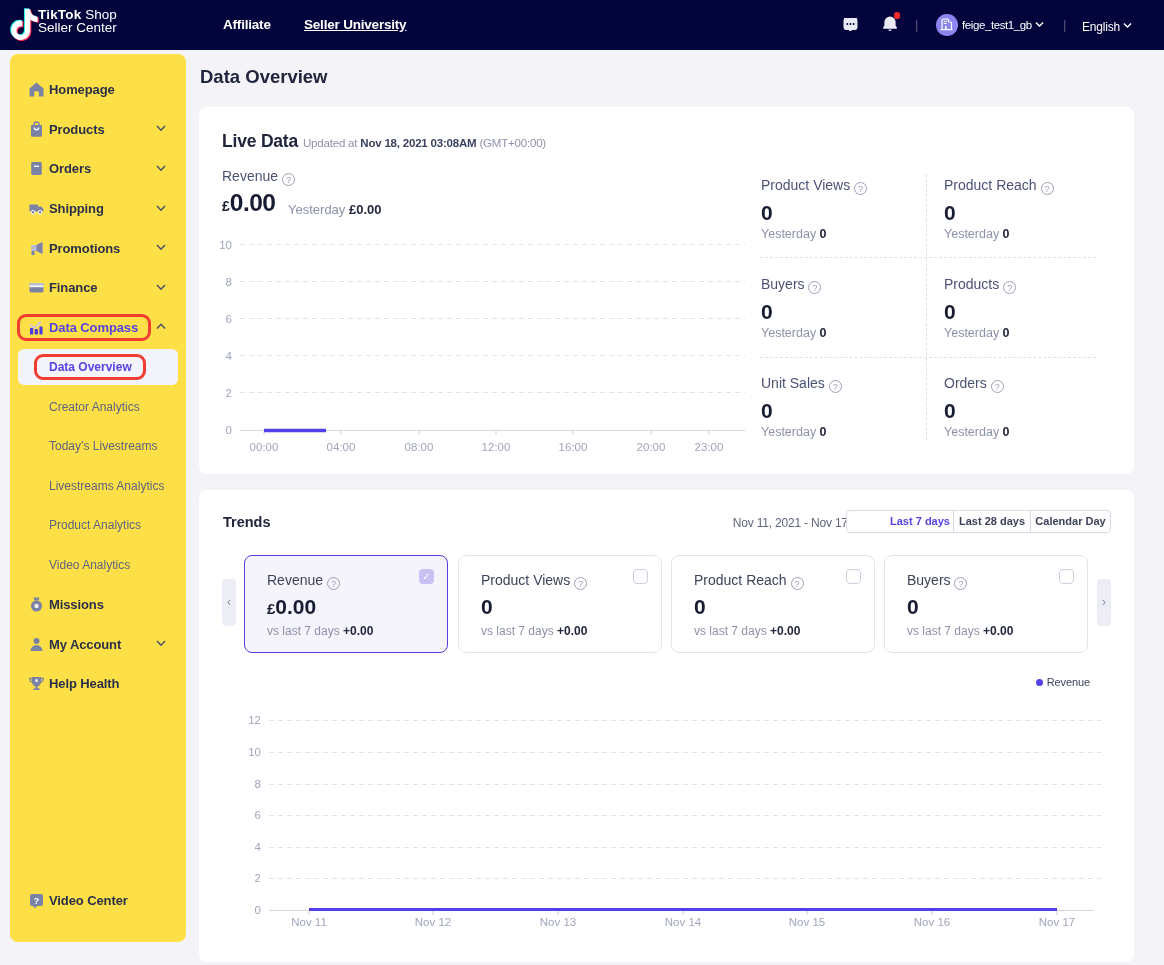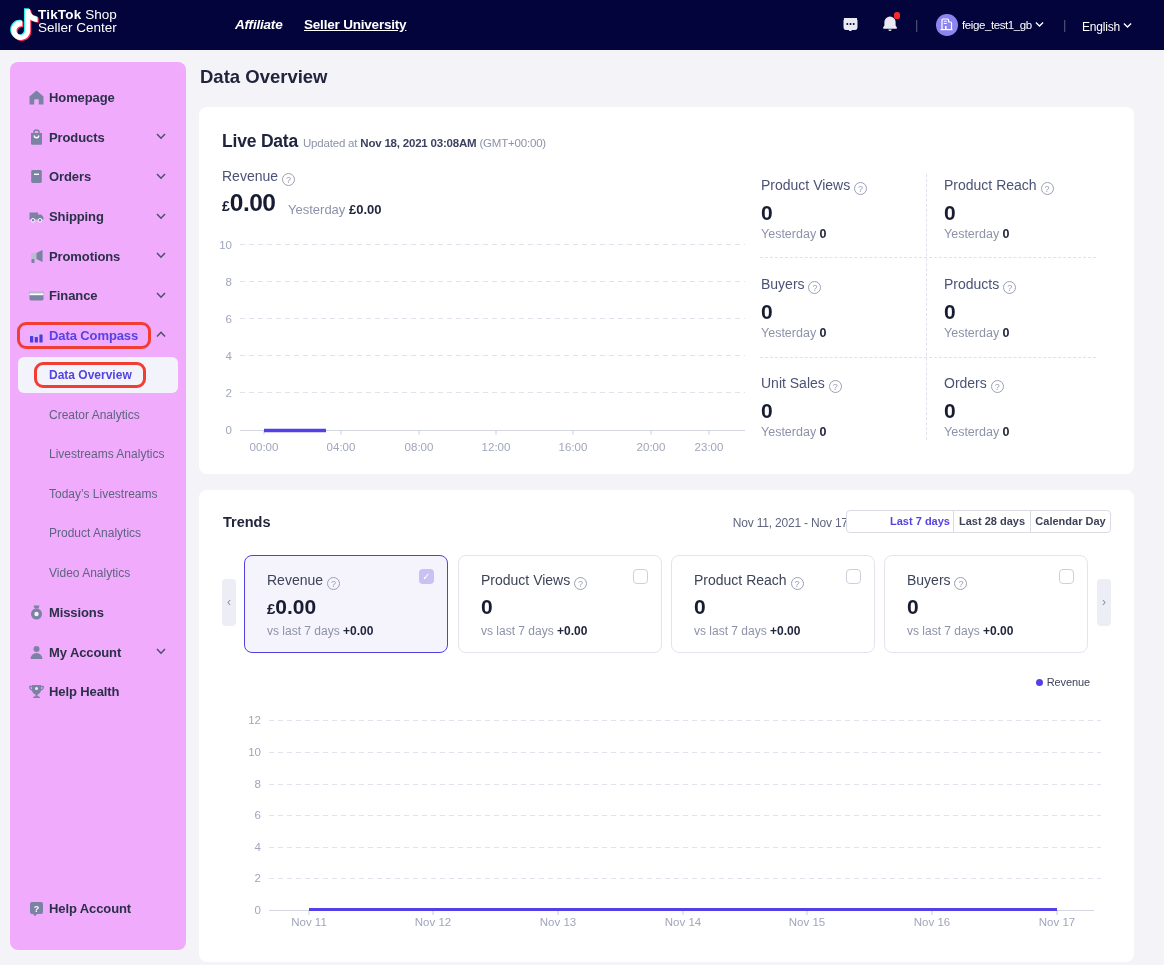--- a/index.html
+++ b/index.html
@@ -5,29 +5,29 @@
   * { margin:0; padding:0; box-sizing:border-box; }
   html,body { width:1164px; height:965px; overflow:hidden; }
   body { font-family:"Liberation Sans", sans-serif; background:#f4f4f8; position:relative; }
 
   
   .topbar { position:absolute; left:0; top:0; width:1164px; height:50px; background:#04043c; }
   .logo { position:absolute; left:10px; top:9px; }
   .logo-txt { position:absolute; left:38px; top:8px; color:#fff; font-size:13.5px; line-height:13px; }
   .logo-txt .l1 b { font-weight:bold; letter-spacing:.2px; }
   .nav-link { position:absolute; top:0; height:50px; line-height:50px; color:#fff; font-weight:bold; font-size:13.5px; letter-spacing:-0.2px; }
-  .nl1 { left:235px;font-style:italic; }
+  .nl1 { left:223px; }
   .nl2 { left:304px;text-decoration:underline; }
   .tb-ico { position:absolute; top:0; }
   .tb-sep { position:absolute; color:#55587a; font-size:13px; top:17px; }
   .tb-name { position:absolute; color:#fff; font-size:11.5px; top:19px; font-weight:normal; letter-spacing:-0.2px;}
   .avatar { position:absolute; left:936px; top:14px; width:21.5px; height:21.5px; border-radius:50%; background:#8d85ef; }
 
   
-  .sidebar { position:absolute; left:10px; top:62px; width:176px; height:888px; background:#f0abfc; border-radius:8px; }
+  .sidebar { position:absolute; left:10px; top:54px; width:176px; height:888px; background:#fde047; border-radius:8px; }
   .menu { position:absolute; left:0; top:16px; width:176px; }
   .mi { position:relative; height:39.6px; display:flex; align-items:center; padding-left:17.5px; }
   .mi .micon { width:17px; height:17px; margin-right:4.5px; flex:none; }
   .mi .mtxt { font-size:13px; font-weight:bold; color:#2b3049; letter-spacing:-0.1px; }
   .mi .mchev { position:absolute; right:20px; top:50%; margin-top:-4px; }
   .smi { height:39.6px; display:flex; align-items:center; padding-left:39px; font-size:12px; color:#5d647f; position:relative;}
   .smi.active { color:#5443e1; font-weight:bold; }
   .sel-bg { position:absolute; left:8px; right:8px; top:2px; bottom:2px; background:#f3f3fb; border-radius:6px; z-index:0;}
   .smi span { position:relative; z-index:1; }
   .dc .mtxt { color:#5443e1; }
@@ -214,24 +214,24 @@
         </svg>
       </div>
     <div class="smi active">
         <div class="sel-bg"></div>
         <span>Data Overview</span>
       </div>
     <div class="smi">
         <span>Creator Analytics</span>
       </div>
     <div class="smi">
+        <span>Today’s Livestreams</span>
+      </div>
+    <div class="smi">
         <span>Livestreams Analytics</span>
-      </div>
-    <div class="smi">
-        <span>Today’s Livestreams</span>
       </div>
     <div class="smi">
         <span>Product Analytics</span>
       </div>
     <div class="smi">
         <span>Video Analytics</span>
       </div>
     <div class="mi">
         <svg class="micon" viewBox="0 0 17 17">
           <circle cx="8.5" cy="10" r="5.5" fill="#7b82a3"></circle>
@@ -260,21 +260,21 @@
         </svg>
         <span class="mtxt">Help Health</span>
       </div>
   </div>
   <div class="mi" style="position:absolute; left:0; top:827px; width:176px;">
       <svg class="micon" viewBox="0 0 17 17">
         <rect x="2" y="2" width="13" height="12" rx="2" fill="#7b82a3"></rect>
         <path d="M5 14 l2 2.2 2 -2.2 z" fill="#7b82a3"></path>
         <text x="8.5" y="11.5" font-size="9" fill="#fff" text-anchor="middle" font-weight="bold">?</text>
       </svg>
-      <span class="mtxt">Help Account</span>
+      <span class="mtxt">Video Center</span>
     </div>
   <div class="redbox" style="left:7px; top:260px; width:134px; height:27px;"></div>
   <div class="redbox" style="left:24px; top:300px; width:112px; height:26px;"></div>
 </div>
 
 <div class="main-title">Data Overview</div>
 
 <div class="card live">
   <div style="position:absolute; left:23px; top:24px;"><span class="lh-title">Live Data</span><span class="lh-sub">Updated at <b>Nov 18, 2021 03:08AM</b> (GMT+00:00)</span></div>
   <div class="rev-label">Revenue <span class="qm">?</span></div>

